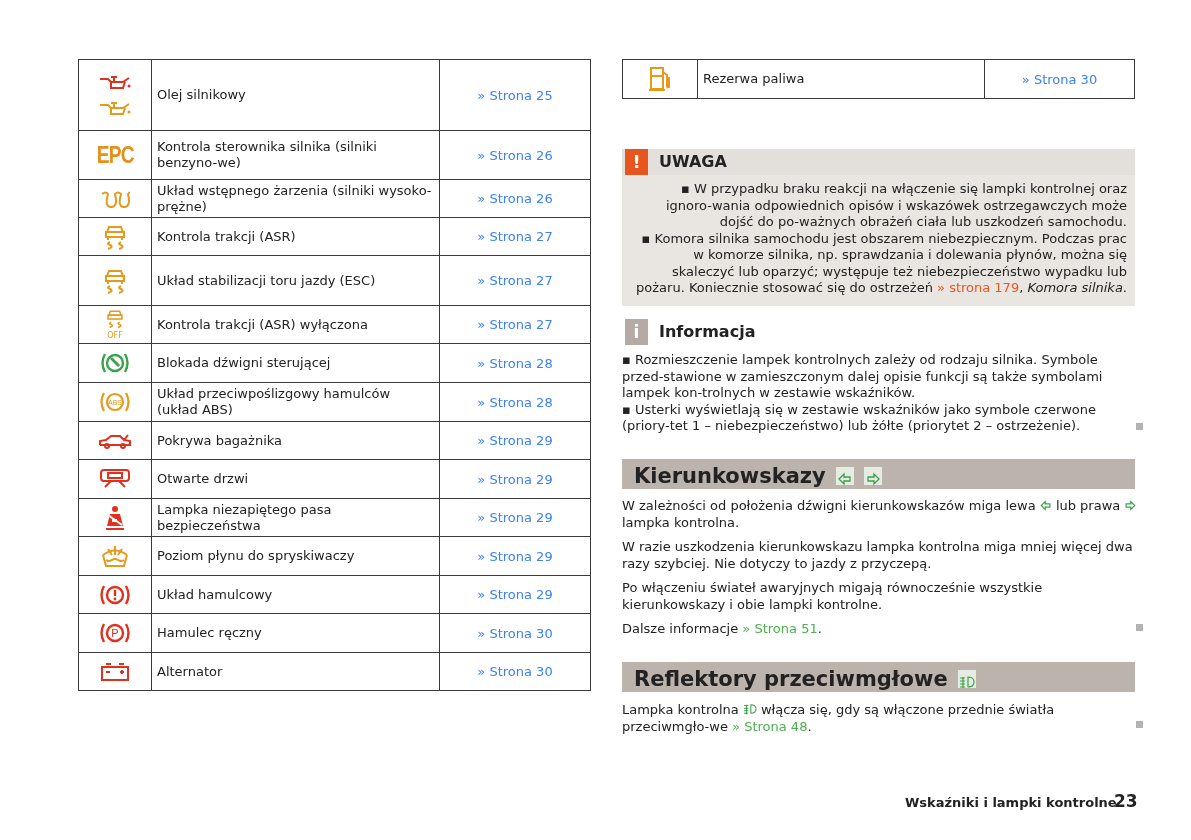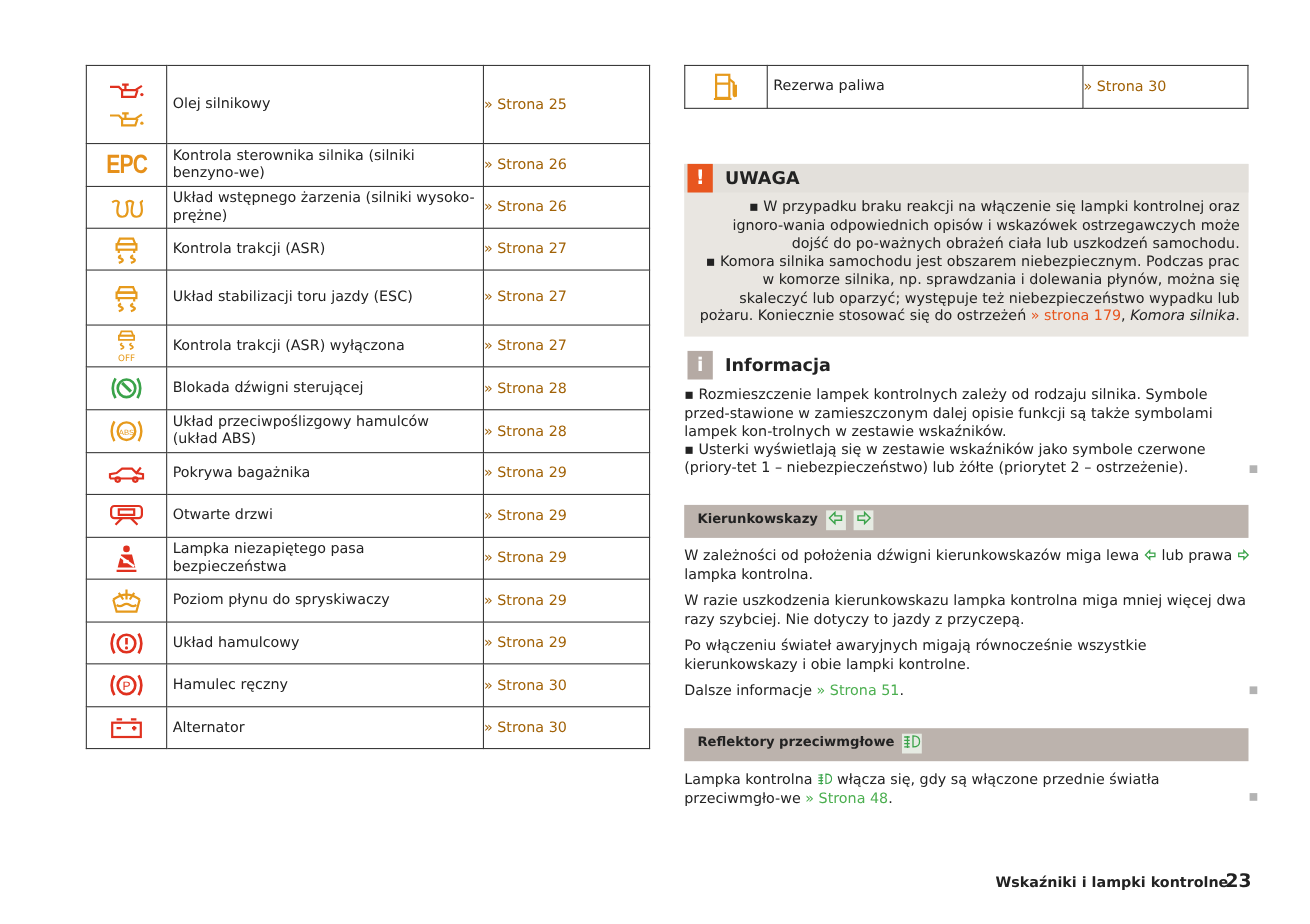--- a/index.html
+++ b/index.html
@@ -5,21 +5,21 @@
   html, body { margin:0; padding:0; background:#ffffff; }
   body { width:1191px; height:840px; position:relative; overflow:hidden;
          font-family:"DejaVu Sans", sans-serif; color:#1a1a1a; }
   .page { position:absolute; inset:0; }
 
   
   table.lamps { border-collapse:collapse; position:absolute; table-layout:fixed; }
   table.lamps td { border:1px solid #3a3a3a; padding:0; vertical-align:middle; }
   table.lamps td.icon { text-align:center; }
   table.lamps td.desc { padding:0 5px; font-size:13px; line-height:16px; color:#222; }
-  table.lamps td.ref { text-align:left; font-size:13px; color:#a16207; }
+  table.lamps td.ref { text-align:center; font-size:13px; color:#3b82f6; }
   #left-table { left:78px; top:59px; width:512px; }
   #left-table col.c1 { width:73px; } #left-table col.c2 { width:288px; } #left-table col.c3 { width:151px; }
   #right-table { left:622px; top:59px; width:512px; }
   #right-table col.c1 { width:75px; } #right-table col.c2 { width:287px; } #right-table col.c3 { width:150px; }
 
   .ico { display:inline-block; vertical-align:middle; } .amber { color:#e69a1c; }
   .epc { font-family:"Liberation Sans", sans-serif; font-weight:bold; font-size:24px; color:#e6901a;
          letter-spacing:-1px; transform:scaleX(0.8); display:inline-block; }
 
   
@@ -33,21 +33,21 @@
 
   
   .info-head { position:absolute; left:622px; top:319px; height:26px; width:500px; }
   .info-badge { position:absolute; left:3px; top:0; width:23px; height:26px; background:#b5aaa4;
                 color:#fff; font-weight:bold; font-size:17px; text-align:center; line-height:26px; }
   .info-title { position:absolute; left:37px; top:3px; font-size:16px; font-weight:bold; color:#222; }
   .info-body { position:absolute; left:622px; top:352px; width:505px; font-size:13px; line-height:16.5px; color:#222; }
 
   
   .sec-head { position:absolute; left:622px; width:513px; height:30px; background:#bcb3ad; }
-  .sec-title { position:absolute; left:12px; top:5px; font-size:12px; font-weight:bold; color:#222; }
+  .sec-title { position:absolute; left:12px; top:5px; font-size:21px; font-weight:bold; color:#222; }
   .mini-ico { display:inline-block; width:18px; height:18px; background:#e6ebe3; vertical-align:-3px;
               margin-left:3px; text-align:center; }
   .para { position:absolute; left:622px; width:515px; font-size:13px; line-height:16.5px; color:#222; }
   .glink { color:#4caf50; }
   .end-sq { position:absolute; width:7px; height:7px; background:#b3b3b3; }
 
   .footer-title { position:absolute; left:905px; top:795px; font-size:13px; font-weight:bold; color:#222; }
   .footer-page { position:absolute; left:1114px; top:791px; font-size:17px; font-weight:bold; color:#222; }
 </style>
 </head>
@@ -77,21 +77,21 @@
                 <path d="M3 7 h8 l3 3 h12 l6-4"></path>
                 <path d="M14 10 v6 h12 l2-6"></path>
                 <path d="M14 5 h6 M17 5 v5"></path>
               </g>
               <circle cx="32" cy="14" r="1.5" fill="#e69a1c"></circle>
             </svg>
         </td>
         <td class="desc">Olej silnikowy</td>
         <td class="ref">» Strona 25</td>
       </tr>
-      <tr style="height:39px">
+      <tr style="height:49px">
         <td class="icon"><span class="epc">EPC</span></td>
         <td class="desc">Kontrola sterownika silnika (silniki benzyno-we)</td>
         <td class="ref">» Strona 26</td>
       </tr>
       <tr style="height:38px">
         <td class="icon"><svg class="ico" width="30" height="18" viewBox="0 0 30 18">
               <g fill="none" stroke="#e69a1c" stroke-width="2">
                 <path d="M2 4 q4-3 6 0 q-4 14 4 13 q6-1 3-13 q3-3 6 0 q-4 14 4 13 q6-1 3-13 q2-3 6 0"></path>
               </g>
             </svg></td>

